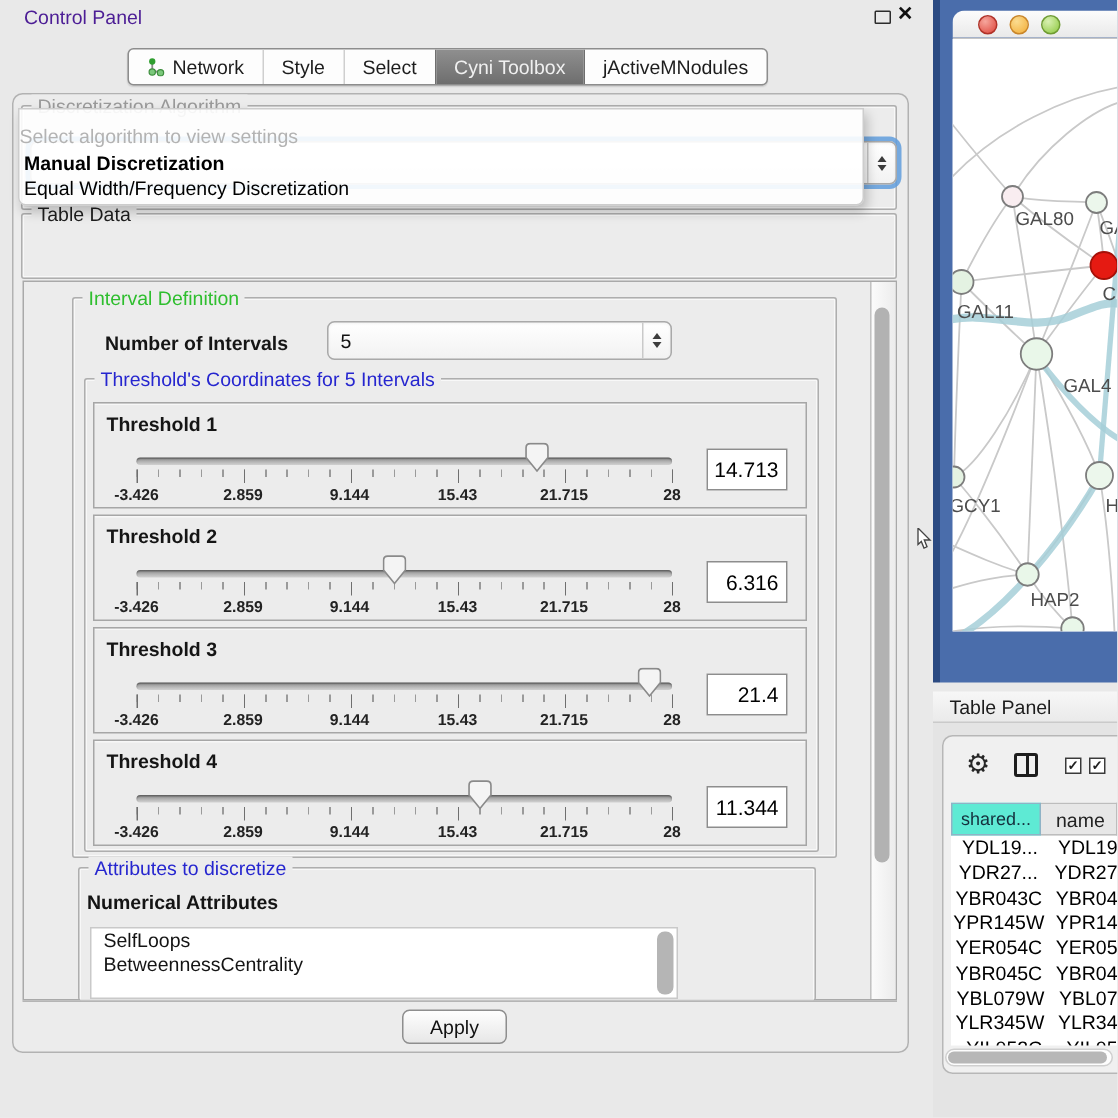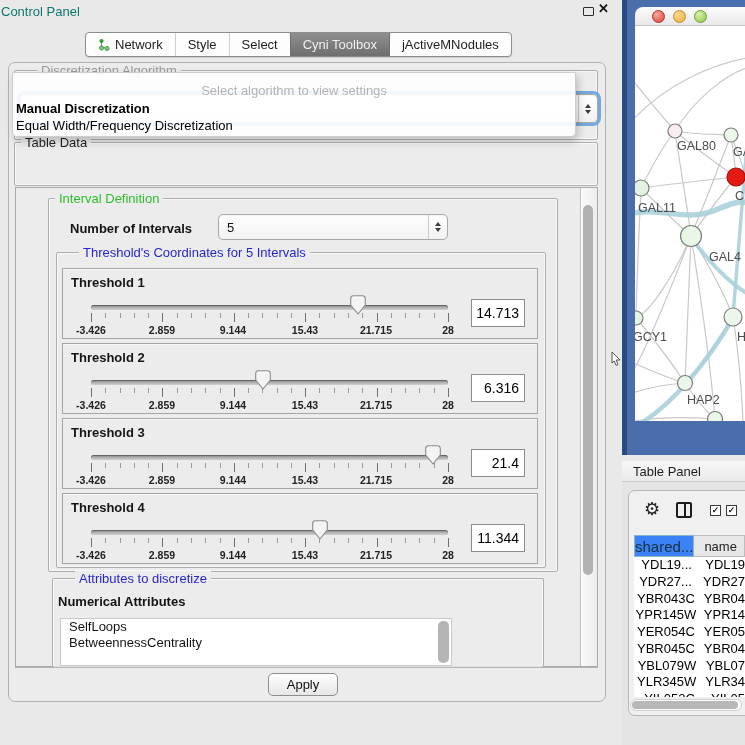--- a/index.html
+++ b/index.html
@@ -2,53 +2,53 @@
 <html><head>
 <meta charset="utf-8">
 <style>
   * { margin:0; padding:0; box-sizing:border-box; }
   html,body { width:745px; height:745px; overflow:hidden; }
   body { font-family:"Liberation Sans", sans-serif; background:#e9e9e9; }
   #screen { position:relative; width:745px; height:745px; overflow:hidden; background:#e9e9e9; }
   .abs { position:absolute; }
 
   
-  .cp-title { left:1px; top:4px; font-size:13px; color:#0f766e; }
+  .cp-title { left:16px; top:4px; font-size:13px; color:#4c1d95; }
   .float-btn { left:583px; top:7px; width:11px; height:9px; border:1.6px solid #2c2c2c; border-radius:1px; }
   .close-btn { left:598px; top:1px; font-size:13px; font-weight:900; color:#111; }
 
   .tabbar { display:inline-flex; border:1px solid #8d8d8d; border-radius:4px; overflow:hidden;
             background:#fdfdfd; box-shadow:0 1px 1px rgba(0,0,0,.12); }
   .tab { padding:4px 12px; font-size:13px; font-weight:400; color:#1d1d1d; display:flex; align-items:center; gap:5px; }
   .tab + .tab { border-left:1px solid #cfcfcf; }
   .tab.sel { background:linear-gradient(#8f8f8f,#6e6e6e); color:#f0f0f0; border-left-color:#6e6e6e; }
   .tab.sel + .tab { border-left-color:#6e6e6e; }
 
   .outerbox { left:8px; top:62px; width:598px; height:640px; background:#ececec;
               border:1px solid #b2b2b2; border-radius:7px; }
 
   .group { position:absolute; border:1px solid #aeaeae; border-radius:2px;
            box-shadow:inset 0 0 0 1px rgba(255,255,255,.65); }
   .group-title { position:absolute; top:-8px; left:6px; background:#ececec; padding:0 4px;
                  font-size:13px; color:#1e1e1e; line-height:15px; }
   .gt-green { color:#2ebe2e; }
-  .gt-blue  { color:#2626cf;margin-left:16px; }
+  .gt-blue  { color:#2626cf; }
 
   .combo { position:absolute; display:flex; align-items:center; padding-left:8px;
            background:linear-gradient(#ffffff,#f2f2f2); border:1px solid #a9a9a9; border-radius:5px;
            font-size:13px; color:#111; box-shadow:inset 0 1px 2px rgba(0,0,0,.05); }
   .combo .stepper { margin-left:auto; align-self:stretch; width:19px; border-left:1px solid #c9c9c9;
                     display:flex; flex-direction:column; align-items:center; justify-content:center; gap:2px; }
   .tri-up   { width:0; height:0; border-left:3.5px solid transparent; border-right:3.5px solid transparent; border-bottom:4.5px solid #3c3c3c; }
   .tri-down { width:0; height:0; border-left:3.5px solid transparent; border-right:3.5px solid transparent; border-top:4.5px solid #3c3c3c; }
   .combo.focused { box-shadow:0 0 0 3px rgba(96,158,221,.85), inset 0 1px 2px rgba(0,0,0,.05); }
 
   .popup { left:12px; top:72px; width:564px; height:65px; background:rgba(255,255,255,.9);
            border:1px solid #cdcdcd; border-radius:0 0 5px 5px; box-shadow:2px 4px 8px rgba(0,0,0,.22); z-index:5; }
-  .popup-ph { position:absolute; left:0; right:0; top:10px; text-align:center; font-size:13px; color:#b3b3b3; }
+  .popup-ph { position:absolute; left:0; right:0; top:10px; text-align:left; font-size:13px; color:#b3b3b3; }
   .popup-opt1 { position:absolute; left:3px; top:28px; font-size:13px; font-weight:700; color:#000; }
   .popup-opt2 { position:absolute; left:3px; top:45px; font-size:13px; color:#000; }
 
   
   .pane { left:15px; top:187px; width:583px; height:480px; border:1px solid #a9a9a9; background:#ececec; }
   .vsb-track { left:580px; top:188px; width:17px; height:478px;
                background:linear-gradient(to right,#fbfbfb,#ececec); border-left:1px solid #c2c2c2; }
   .vsb-thumb { left:583px; top:205px; width:10px; height:370px; background:#b2b2b2; border-radius:5px; }
 
   
@@ -91,21 +91,21 @@
   .tp-body { left:622px; top:482px; width:123px; height:263px; background:#e4e4e4; }
   .tp-box { left:628px; top:490px; width:130px; height:226px; background:#f0f0f0;
             border:1px solid #b7b7b7; border-radius:7px; }
   .gear { left:644px; top:500px; font-size:18px; color:#262626; line-height:18px; }
   .colicon { left:676px; top:502px; width:16px; height:16px; border:2px solid #1d1d1d; border-radius:2px; }
   .colicon div { position:absolute; left:6px; top:0; width:2px; height:12px; background:#1d1d1d; }
   .cbx { position:absolute; top:505px; width:11px; height:11px; border:1.5px solid #3a3a3a; background:#fff;
          font-size:9px; line-height:9px; text-align:center; color:#222; font-weight:700; }
   .tbl { left:634px; top:535px; width:111px; height:162px; background:#fff; overflow:hidden; }
   .tbl-head { display:flex; height:22px; }
-  .th1 { width:73px; background:#3b82f6; border:1px solid #8fb3c6; font-size:15px; color:#15303d;
+  .th1 { width:73px; background:#5eead4; border:1px solid #8fb3c6; font-size:12px; color:#15303d;
          display:flex; align-items:center; justify-content:center; }
   .th2 { width:60px; background:#e7e7e7; border:1px solid #bdbdbd; border-left:none; font-size:13px; color:#222;
          display:flex; align-items:center; padding-left:10px; }
   .trow { display:flex; height:16.75px; font-size:13px; color:#000; }
   .td1 { width:73px; text-align:center; line-height:16.5px; }
   .td2 { padding-left:6px; line-height:16.5px; white-space:nowrap; }
   .hsb-track { left:630px; top:699px; width:112px; height:12px; background:#fdfdfd; border:1px solid #cfcfcf; border-radius:6px; }
   .hsb-thumb { left:632px; top:701px; width:106px; height:8px; background:#b7b7b7; border-radius:4px; }
 
   svg text { font-family:"Liberation Sans", sans-serif; }

